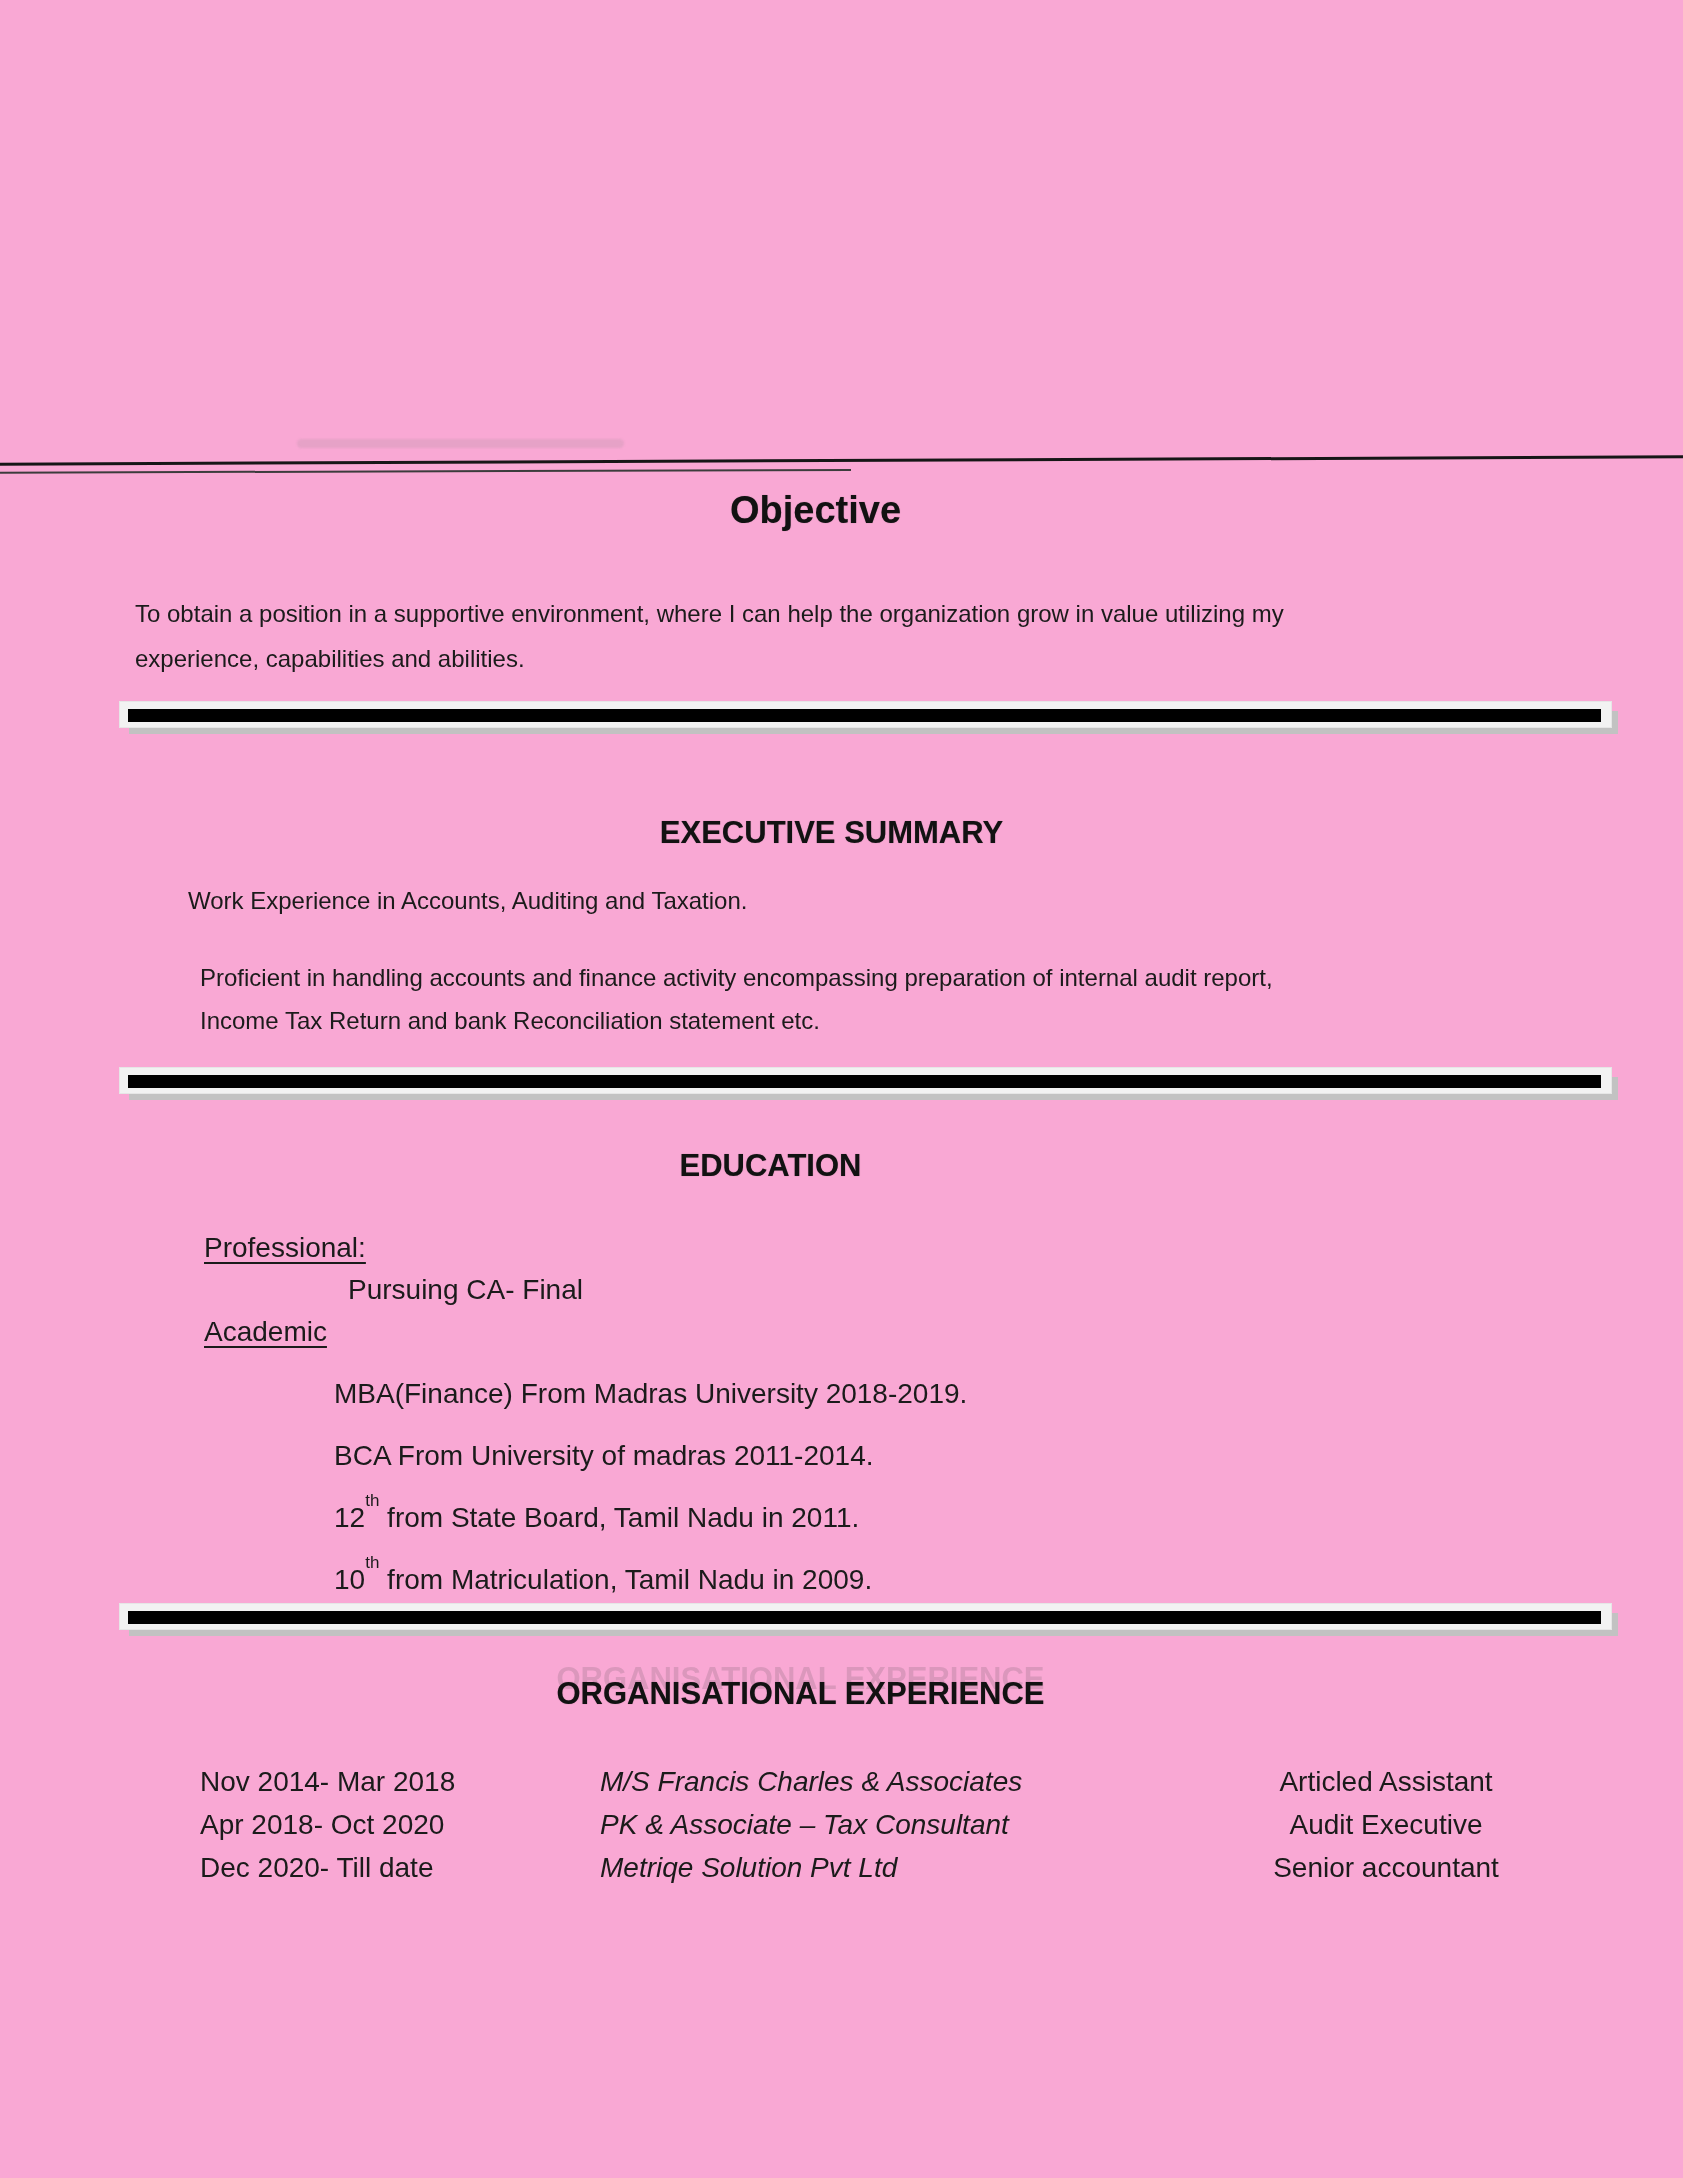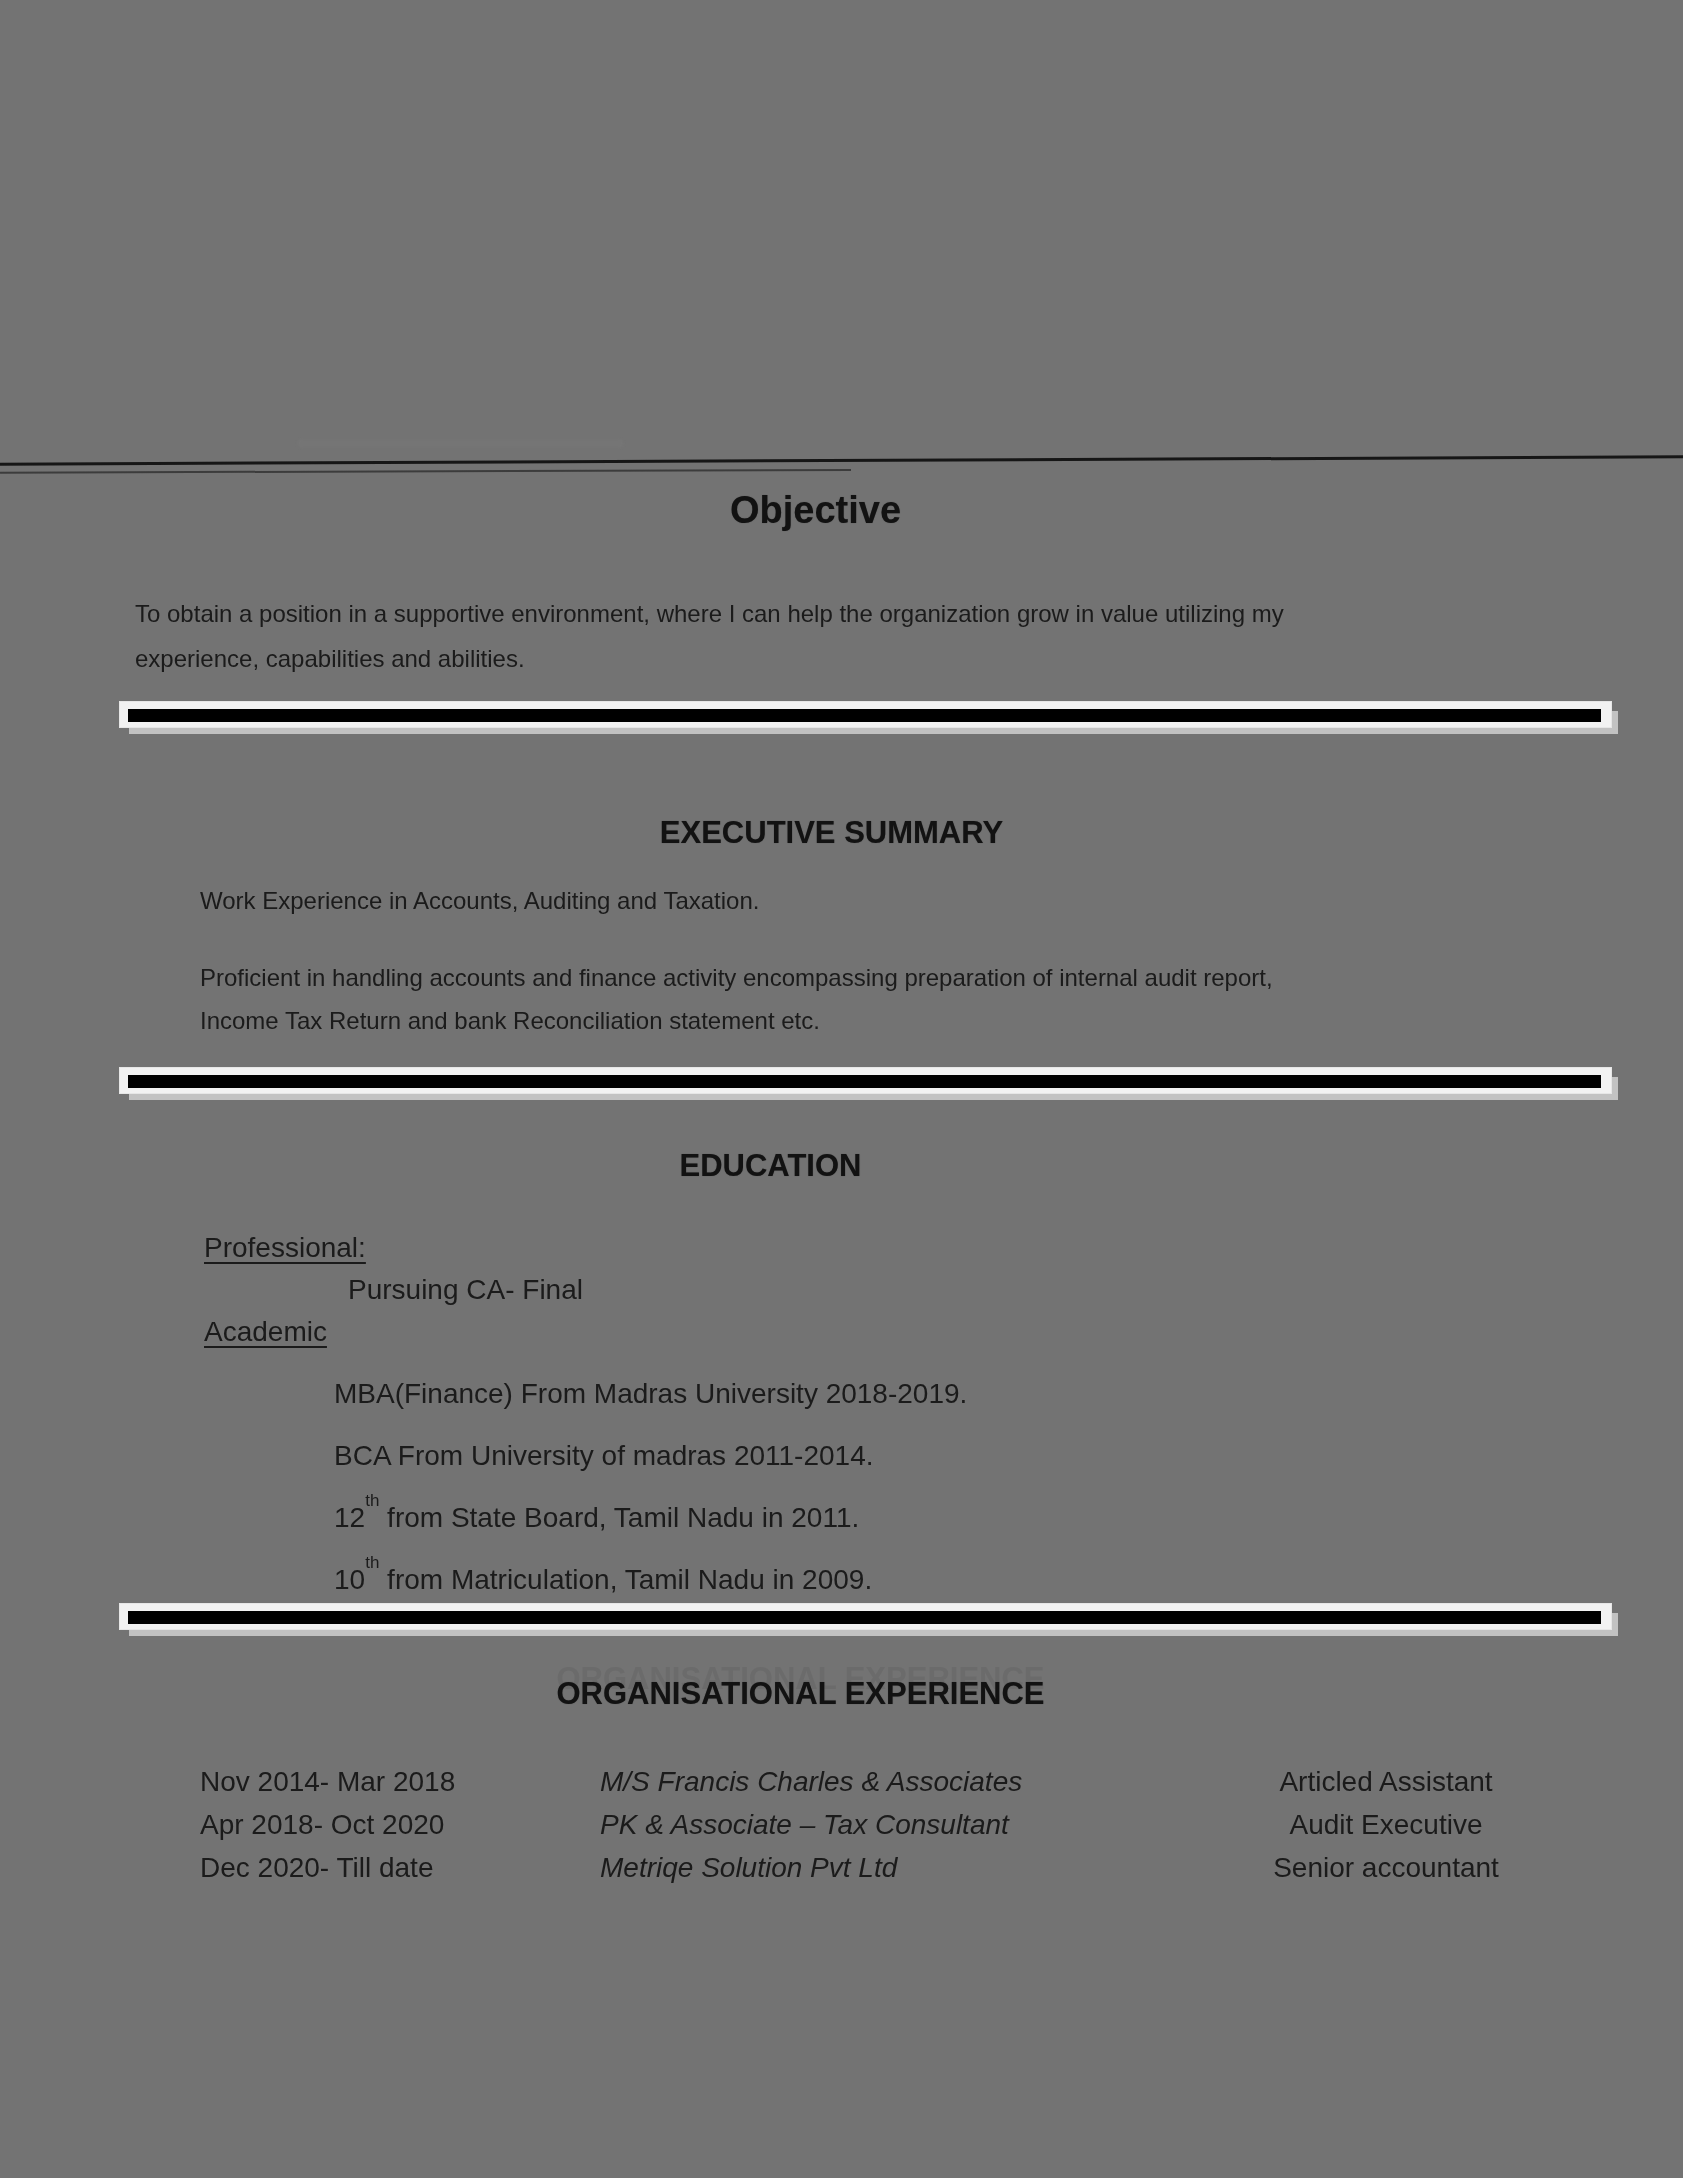--- a/index.html
+++ b/index.html
@@ -4,21 +4,21 @@
 <style>
   * { margin: 0; padding: 0; box-sizing: border-box; }
   html, body { background: #ffffff; }
   body {
     width: 1683px; height: 2178px;
     font-family: "Liberation Sans", "DejaVu Sans", sans-serif;
     color: #1b1b1b;
     position: relative;
     overflow: hidden;
   }
-  .page { position: absolute; inset: 0; background: #737373; }
+  .page { position: absolute; inset: 0; background: #f9a8d4; }
 
   
   .top-rule {
     position: absolute; top: 459px; left: 0; width: 1683px; height: 3px;
     background: #161616; transform: rotate(-0.25deg);
   }
   .top-rule-b {
     position: absolute; top: 469px; left: 0; width: 851px; height: 2px;
     background: #3c3c3c; transform: rotate(-0.18deg); transform-origin: right center;
   }
@@ -35,21 +35,21 @@
   }
   .head-objective { top: 487px; font-size: 38px; line-height: 46px; transform: translateX(-26px); }
   .head-exec      { top: 814px; font-size: 31px; line-height: 38px; transform: translateX(-10px); }
   .head-edu      { top: 1147px; font-size: 31px; line-height: 38px; transform: translateX(-71px); }
   .head-org      { top: 1675px; font-size: 31px; line-height: 38px; transform: translateX(-41px);
                    text-shadow: 0 -15px 0 rgba(70,70,70,0.17), 0 0 1px rgba(0,0,0,0.35); }
 
   
   .body-line { font-size: 24px; white-space: nowrap; }
   .objective-body { position: absolute; left: 135px; top: 591px; line-height: 45px; }
-  .exec-line1 { position: absolute; left: 200px; top: 887px; }
+  .exec-line1 { position: absolute; left: 188px; top: 887px; }
   .exec-para2 { position: absolute; left: 200px; top: 956px; line-height: 43px; }
 
   
   .divider {
     position: absolute; left: 119px; width: 1493px; height: 27px;
     background: #f2f2f2; border: 1px solid #e6e6e6;
     box-shadow: 8px 8px 0 -2px #c2c2c2;
   }
   .divider .bar { margin: 7px 10px 0 8px; height: 13px; background: #000000; }
   .divider-1 { top: 701px; }

